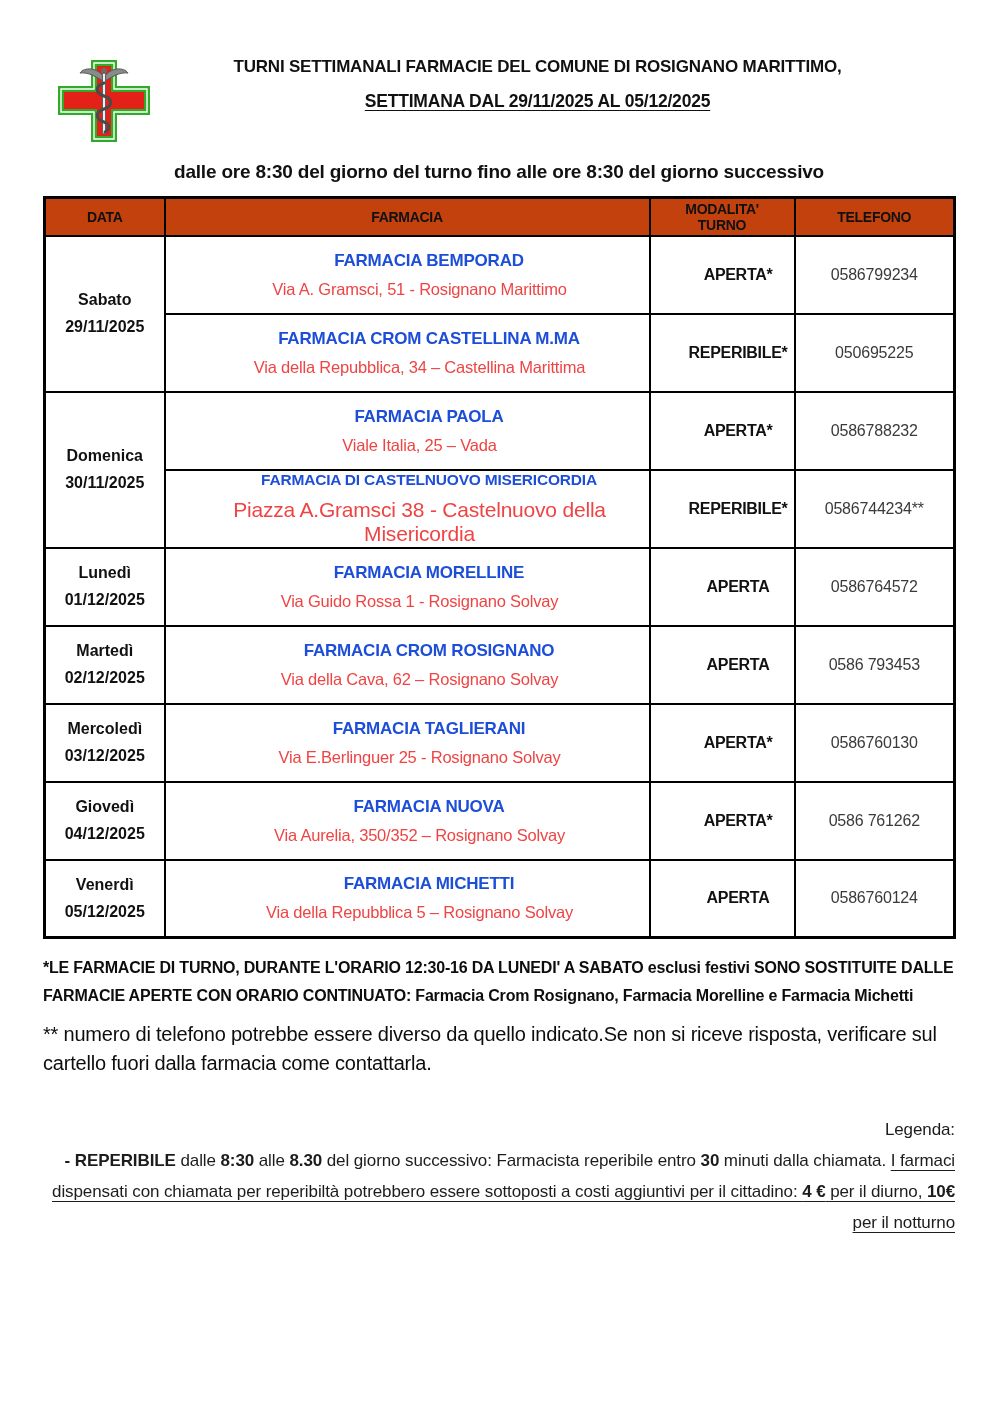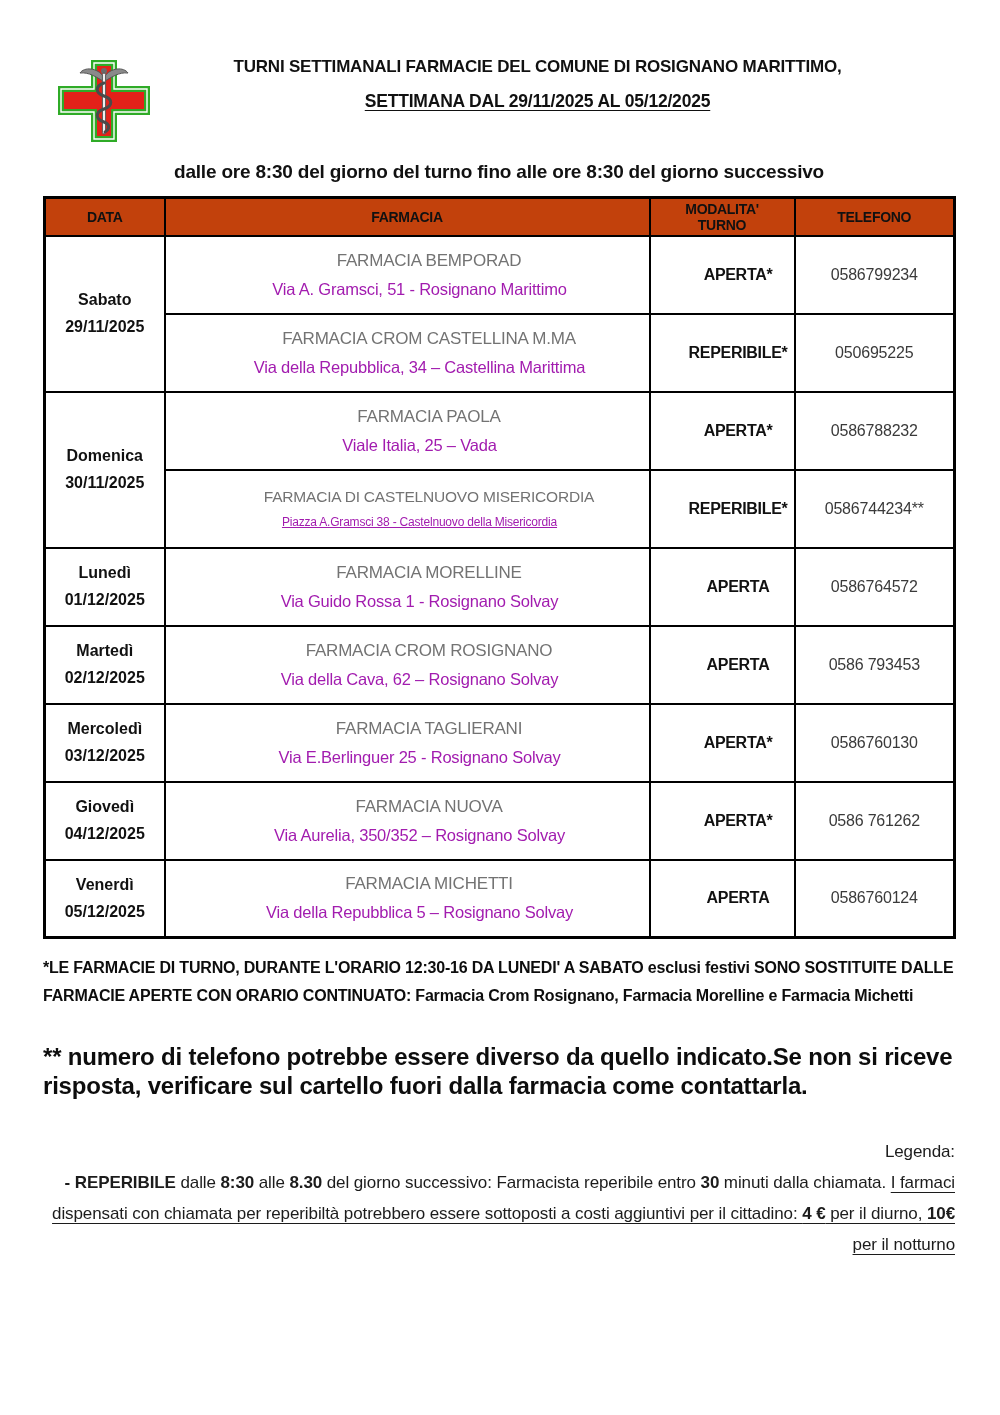--- a/index.html
+++ b/index.html
@@ -39,28 +39,28 @@
   th, td { border:2px solid #000; text-align:center; vertical-align:middle; }
   tr.hdr { height:38px; }
   th {
     background:#c2410c; color:#111;
     font-size:14px; font-weight:bold; letter-spacing:-0.3px;
     padding:0 11px;
   }
   tr.entry { height:78px; }
   td.c-date { font-weight:bold; font-size:16px; color:#111; }
   td.c-date .day { margin-bottom:9px; }
-  td.c-farm .fname { font-weight:normal; font-size:17px; color:#737373; letter-spacing:-0.2px;padding-left:44px; }
-  td.c-farm .faddr { font-size:16.5px; color:#a21caf; margin-top:9px; letter-spacing:-0.2px;margin-left:25px; }
+  td.c-farm .fname { font-weight:bold; font-size:17px; color:#1d4ed8; letter-spacing:-0.2px;padding-left:44px; }
+  td.c-farm .faddr { font-size:16.5px; color:#ef4444; margin-top:9px; letter-spacing:-0.2px;margin-left:25px; }
   td.c-mode { font-weight:bold; font-size:16px; color:#111; letter-spacing:-0.3px;padding-left:32px; }
   td.c-phone { font-size:16px; color:#3a3a3a; letter-spacing:-0.2px; }
 
   
   .note1 { margin-top:15px; font-weight:bold; font-size:16px; line-height:28px; color:#0d0d0d; letter-spacing:-0.2px; }
-  .note2 { margin-top:32px; font-weight:bold; font-size:24px; line-height:29px; color:#0d0d0d; letter-spacing:-0.2px; }
+  .note2 { margin-top:10px; font-weight:normal; font-size:20px; line-height:29px; color:#0d0d0d; letter-spacing:-0.2px; }
 
   
   .legend { margin-top:36px; font-size:17px; line-height:31px; color:#1c1c1c; letter-spacing:-0.1px; font-weight:500;text-align:right; }
   .legend .b { font-weight:bold; }
   .legend .u { text-decoration:underline; text-underline-offset:4px; }
 </style>
 </head>
 <body>
 
 <div class="page">
@@ -131,21 +131,21 @@
       <td class="c-farm">
         <div class="fname">FARMACIA PAOLA</div>
         <div class="faddr">Viale Italia, 25 – Vada</div>
       </td>
       <td class="c-mode">APERTA*</td>
       <td class="c-phone">0586788232</td>
     </tr>
     <tr class="entry">
       <td class="c-farm">
         <div class="fname" style="font-size:15.5px;">FARMACIA DI CASTELNUOVO MISERICORDIA</div>
-        <div class="faddr" style="font-size:12px;text-decoration:underline;">Piazza A.Gramsci 38 - Castelnuovo della Misericordia</div>
+        <div class="faddr" style="font-size:21px;">Piazza A.Gramsci 38 - Castelnuovo della Misericordia</div>
       </td>
       <td class="c-mode">REPERIBILE*</td>
       <td class="c-phone">0586744234**</td>
     </tr>
 
     <tr class="entry">
       <td class="c-date">
         <div class="day">Lunedì</div>
         <div>01/12/2025</div>
       </td>

